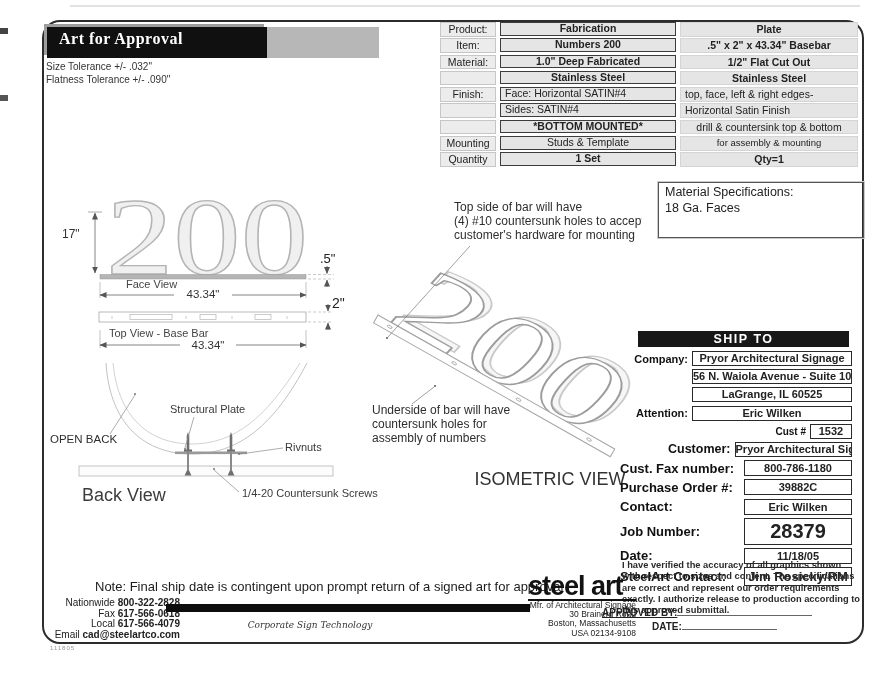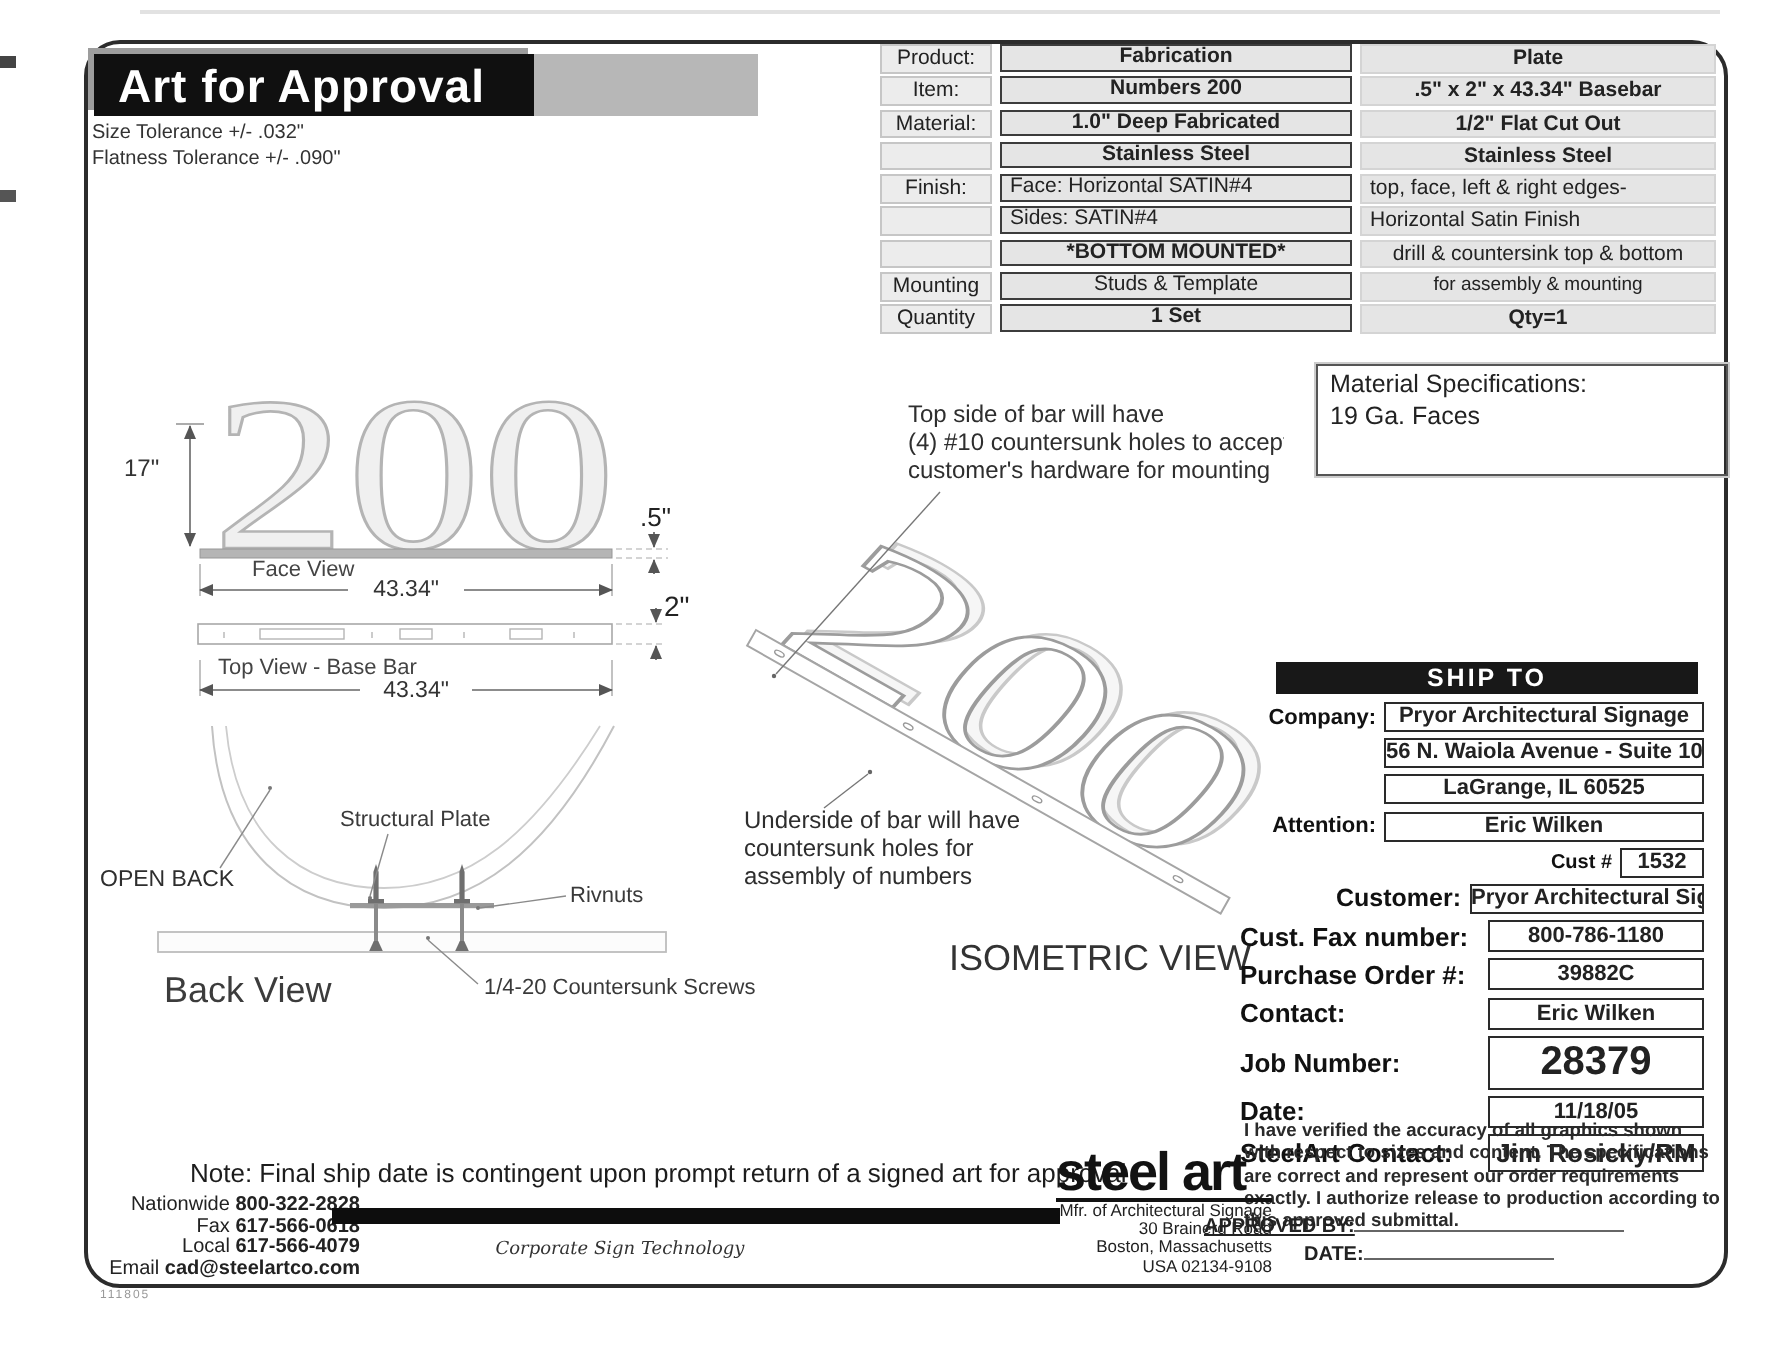--- a/index.html
+++ b/index.html
@@ -13,21 +13,21 @@
   .scan-mark2{left:0;top:95px;width:8px;height:6px;background:#555;}
   .doc-number{left:50px;top:645px;font-size:6px;color:#999;letter-spacing:1px;}
 
   
   .page-border{left:42px;top:20px;width:818px;height:620px;border:2px solid #2c2c2c;border-radius:18px;}
 
   
   .title-wrap{left:47px;top:27px;width:332px;height:31px;background:#b7b7b7;}
   .title-black{position:absolute;left:0;top:0;width:220px;height:31px;background:#101010;
                box-shadow:-3px -3px 0 #9d9d9d;}
-  .title-text{position:absolute;left:12px;top:3px;font-size:23px;font-weight:bold;color:#fff;letter-spacing:.5px;}
+  .title-text{position:absolute;left:12px;top:3px;font-size:16px;font-weight:bold;color:#fff;letter-spacing:.5px;font-family:Liberation Serif, serif;}
   .tol{left:46px;font-size:10px;color:#333;}
   .tol1{top:61px;} .tol2{top:74px;}
   .head-note{left:58px;top:95px;font-size:13.5px;line-height:17px;color:#1c1c1c;}
 
   
   .spec-table{left:438px;top:21px;display:grid;grid-template-columns:60px 180px 182px;grid-auto-rows:16.3px;}
   .tcell{min-width:0;}
   .cellbox{margin:1px 2px;border:1px solid #bbb;font-size:10.5px;text-align:center;
            height:12.6px;line-height:12.6px;overflow:hidden;white-space:nowrap;background:#e5e5e5;}
   .lbl .cellbox{background:#ececec;border-color:#c6c6c6;}
@@ -284,21 +284,21 @@
         <text x="330" y="264">assembly of numbers</text>
       </g>
       <line x1="370" y1="226" x2="392" y2="209" stroke="#777" stroke-width="0.7"></line>
       <circle cx="393" cy="208" r="1.1" fill="#666"></circle>
       <text class="svg-sans" x="508" y="307" font-size="18" fill="#333" text-anchor="middle">ISOMETRIC VIEW</text>
     </g>
   </svg>
 
   <div class="abs mat-box">
     <div>Material Specifications:</div>
-    <div>19 Ga. Faces</div>
+    <div>18 Ga. Faces</div>
   </div>
 
   <div class="abs shipto-bar">SHIP TO</div>
   <div class="abs ship-rows">
       <div class="ship-row wide">
         <span class="sr-label">Company:</span>
         <span class="sr-box">Pryor Architectural Signage</span>
       </div>
       <div class="ship-row wide">
         <span class="sr-label"></span>

